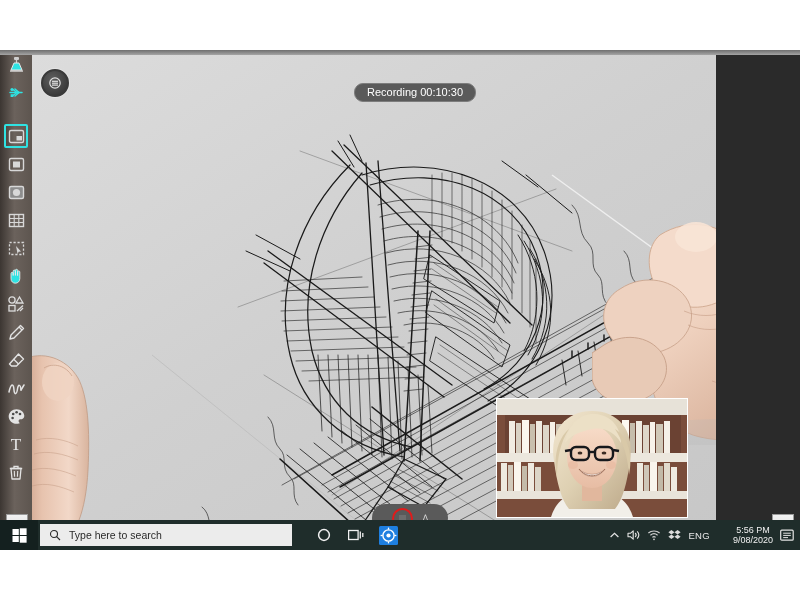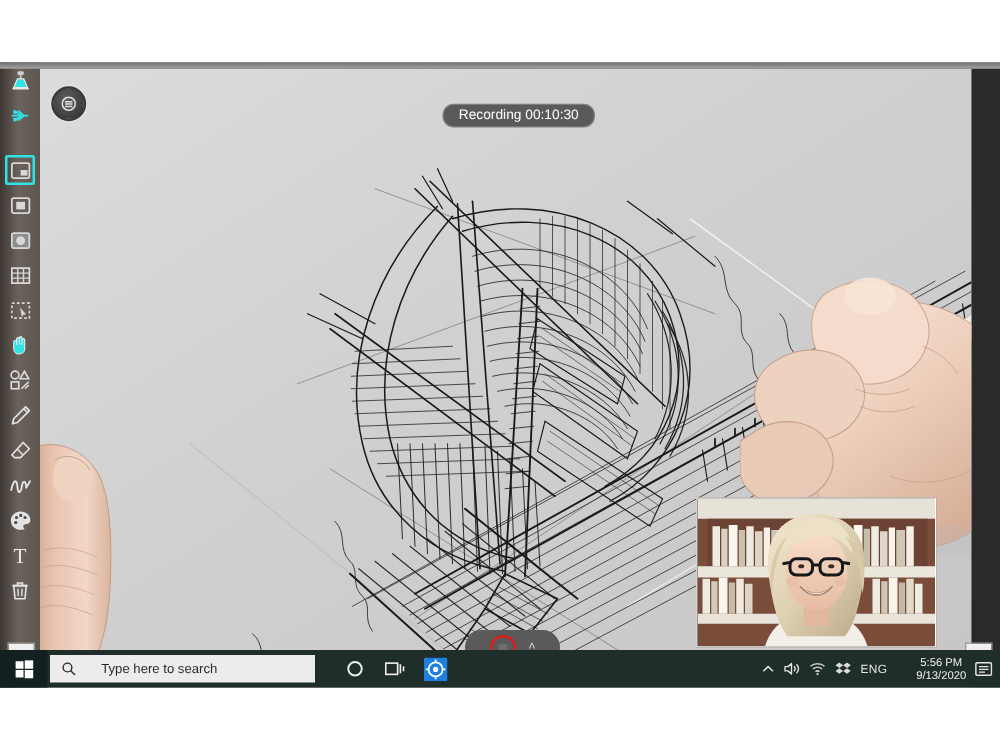--- a/index.html
+++ b/index.html
@@ -87,21 +87,21 @@
     z-index: 45;
     box-sizing: border-box;
   }
   #left-arrow { left: 6px; bottom: 10px; }
   #right-arrow { right: 6px; bottom: 10px; }
 
   
   #canvas-area {
     position: absolute;
     left: 32px; top: 5px;
-    width: 745px; height: 495px;
+    width: 684px; height: 495px;
     background: linear-gradient(135deg, #d2d2d2 0%, #c9c9c9 30%, #d8d8d8 60%, #cfcfcf 100%);
     overflow: hidden;
   }
 
   
   #menu-button {
     position: absolute;
     left: 9px; top: 14px;
     width: 24px; height: 24px;
     border-radius: 50%;
@@ -181,26 +181,26 @@
     display: flex;
     align-items: center;
     z-index: 60;
   }
   #start-button {
     width: 38px; height: 30px;
     display: flex; align-items: center; justify-content: center;
     background: #14201f;
   }
   #search-box {
-    width: 212px; height: 22px;
+    width: 252px; height: 22px;
     margin-left: 2px;
     background: #ececec;
     display: flex;
     align-items: center;
-    gap: 20px;
+    gap: 8px;
     padding-left: 9px;
     box-sizing: border-box;
   }
   #search-placeholder {
     color: #2a2a2a;
     font-size: 10.5px;
   }
   .task-btn {
     width: 32px; height: 30px;
     display: flex; align-items: center; justify-content: center;
@@ -877,21 +877,21 @@
           <path d="M9.6 1 L12.6 3.2 L9.6 5.4 L6.5 3.2 Z" fill="#dcdcdc"></path>
           <path d="M3.4 5.6 L0.4 7.8 L3.4 10 L6.5 7.8 Z" fill="#dcdcdc"></path>
           <path d="M9.6 5.6 L12.6 7.8 L9.6 10 L6.5 7.8 Z" fill="#dcdcdc"></path>
         </svg>
       </div>
 
       <div class="tray-item" id="tray-lang">ENG</div>
 
       <div id="clock">
         <span>5:56 PM</span>
-        <span>9/13/2020</span>
+        <span>9/08/2020</span>
       </div>
 
       <div class="tray-item">
         <svg width="14" height="13" viewBox="0 0 14 13">
           <rect x="0.7" y="1.2" width="12.5" height="10" rx="1" fill="none" stroke="#e4e4e4" stroke-width="1.2"></rect>
           <line x1="3.2" y1="4.2" x2="10.8" y2="4.2" stroke="#e4e4e4" stroke-width="1"></line>
           <line x1="3.2" y1="6.4" x2="10.8" y2="6.4" stroke="#e4e4e4" stroke-width="1"></line>
           <line x1="3.2" y1="8.6" x2="8" y2="8.6" stroke="#e4e4e4" stroke-width="1"></line>
         </svg>
       </div>

